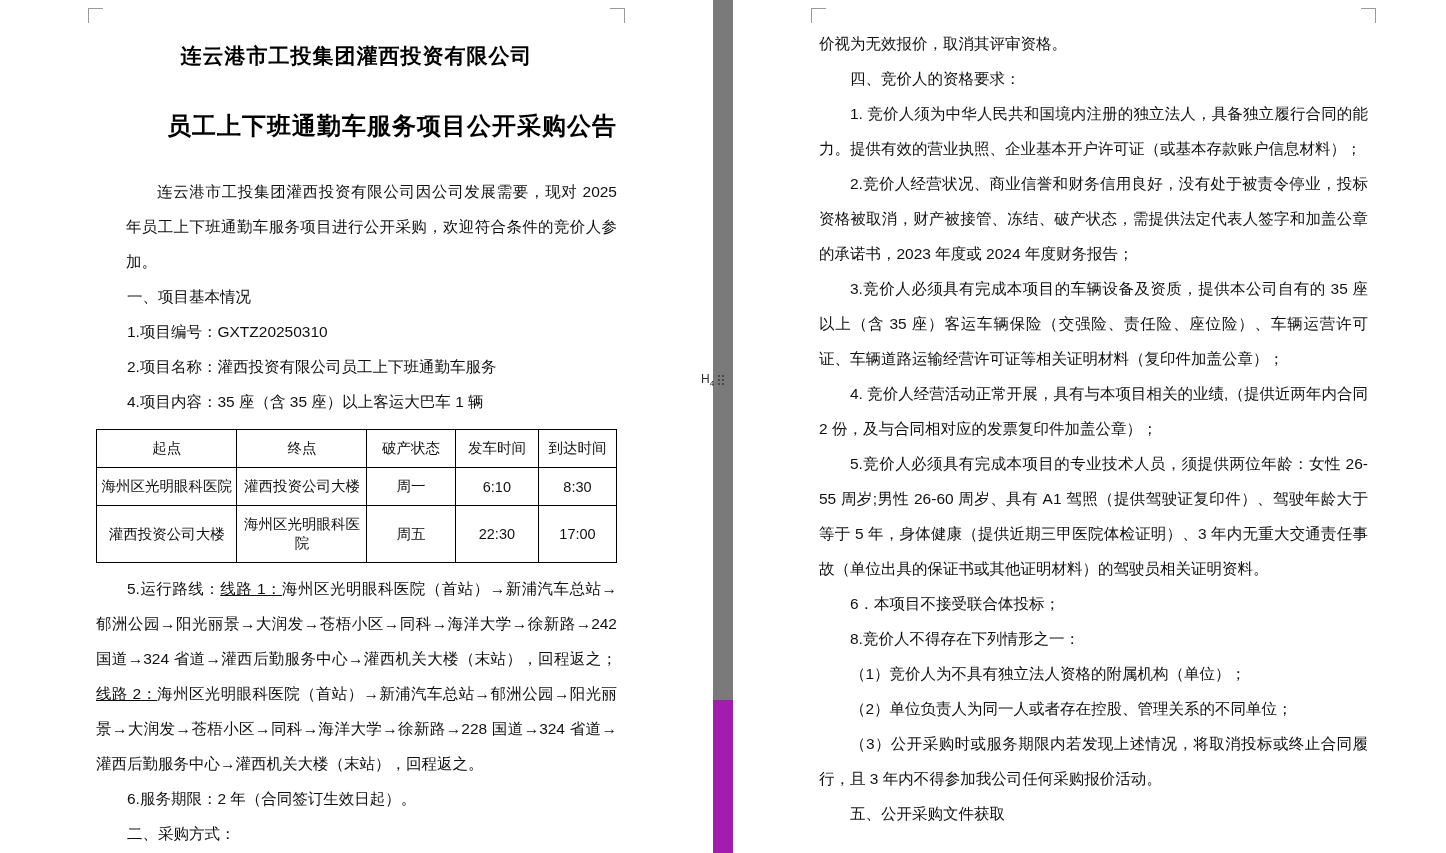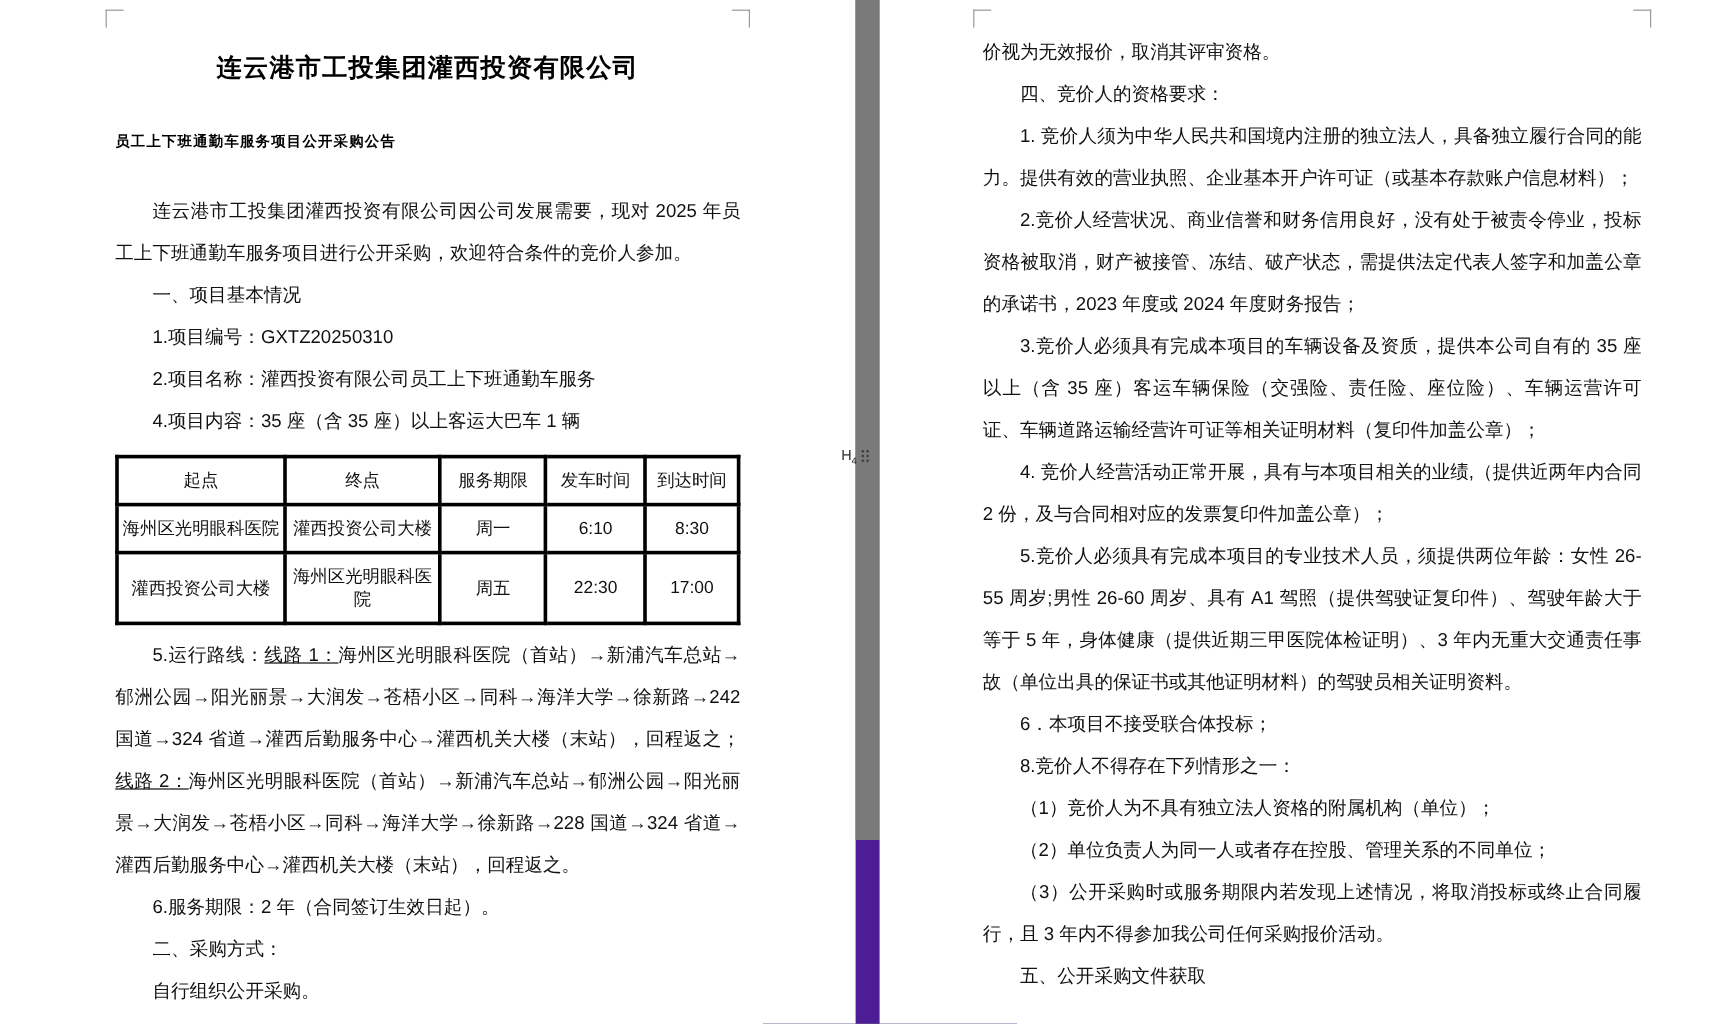--- a/index.html
+++ b/index.html
@@ -10,21 +10,21 @@
   body {
     width: 1446px;
     height: 853px;
     overflow: hidden;
     font-family: "Liberation Serif", "DejaVu Serif", serif;
   }
   .workspace {
     position: relative;
     width: 1446px;
     height: 853px;
-    background: #4c1d95;
+    background: #a21caf;
     display: flex;
     align-items: flex-start;
   }
   .page {
     position: relative;
     background: #ffffff;
     box-sizing: border-box;
     height: 853px;
     overflow: hidden;
   }
@@ -56,48 +56,48 @@
 
   .doc-title {
     text-align: center;
     font-size: 21px;
     font-weight: bold;
     letter-spacing: 1px;
     margin: 42px 0 0 0;
     font-family: "Liberation Sans", sans-serif;
   }
   .doc-subtitle {
-    text-align: left;
-    font-size: 12px;
+    text-align: right;
+    font-size: 24px;
     font-weight: bold;
     letter-spacing: 1px;
     margin: 40px 0 0 0;
     font-family: "Liberation Sans", sans-serif;
   }
   .para {
     font-size: 15.5px;
     line-height: 35px;
     margin: 0;
     text-align: justify;
     font-family: "Liberation Sans", sans-serif;
     color: #111;
   }
   .para.indent2 { text-indent: 2em; }
-  .para.first { margin-top: 32px; }
+  .para.first { margin-top: 32px; margin-left: 30px; }
   .u { text-decoration: underline; }
 
   table.route {
     border-collapse: collapse;
     width: 100%;
     margin: 10px 0 8px 0;
     font-family: "Liberation Sans", sans-serif;
     font-size: 14.5px;
   }
   table.route th, table.route td {
-    border: 3px solid #000000;
+    border: 1px solid #000000;
     text-align: center;
     padding: 9px 2px;
     font-weight: normal;
     color: #111;
   }
   table.route th { font-weight: normal; }
   table.route td.col-a, table.route th.col-a { width: 27%; }
   table.route td.col-b, table.route th.col-b { width: 25%; }
   table.route td.col-c, table.route th.col-c { width: 17%; }
   table.route td.col-d, table.route th.col-d { width: 16%; }
@@ -143,21 +143,21 @@
     <p class="para indent2">一、项目基本情况</p>
     <p class="para indent2">1.项目编号：GXTZ20250310</p>
     <p class="para indent2">2.项目名称：灌西投资有限公司员工上下班通勤车服务</p>
     <p class="para indent2">4.项目内容：35 座（含 35 座）以上客运大巴车 1 辆</p>
 
     <table class="route">
       <thead>
         <tr>
           <th class="col-a">起点</th>
           <th class="col-b">终点</th>
-          <th class="col-c">服务期限</th>
+          <th class="col-c">破产状态</th>
           <th class="col-d">发车时间</th>
           <th class="col-e">到达时间</th>
         </tr>
       </thead>
       <tbody>
         <tr>
           <td class="col-a">海州区光明眼科医院</td>
           <td class="col-b">灌西投资公司大楼</td>
           <td class="col-c">周一</td>
           <td class="col-d">6:10</td>

